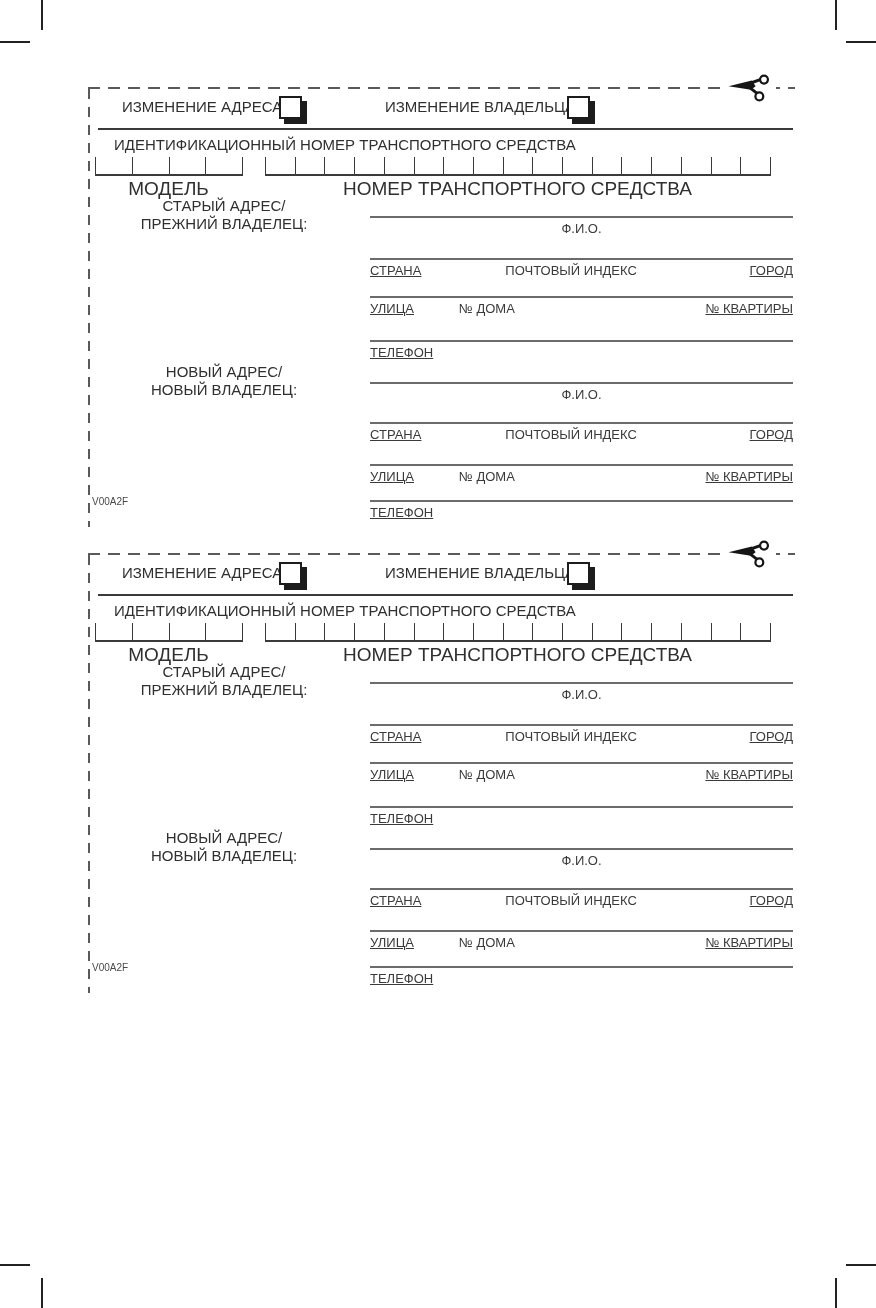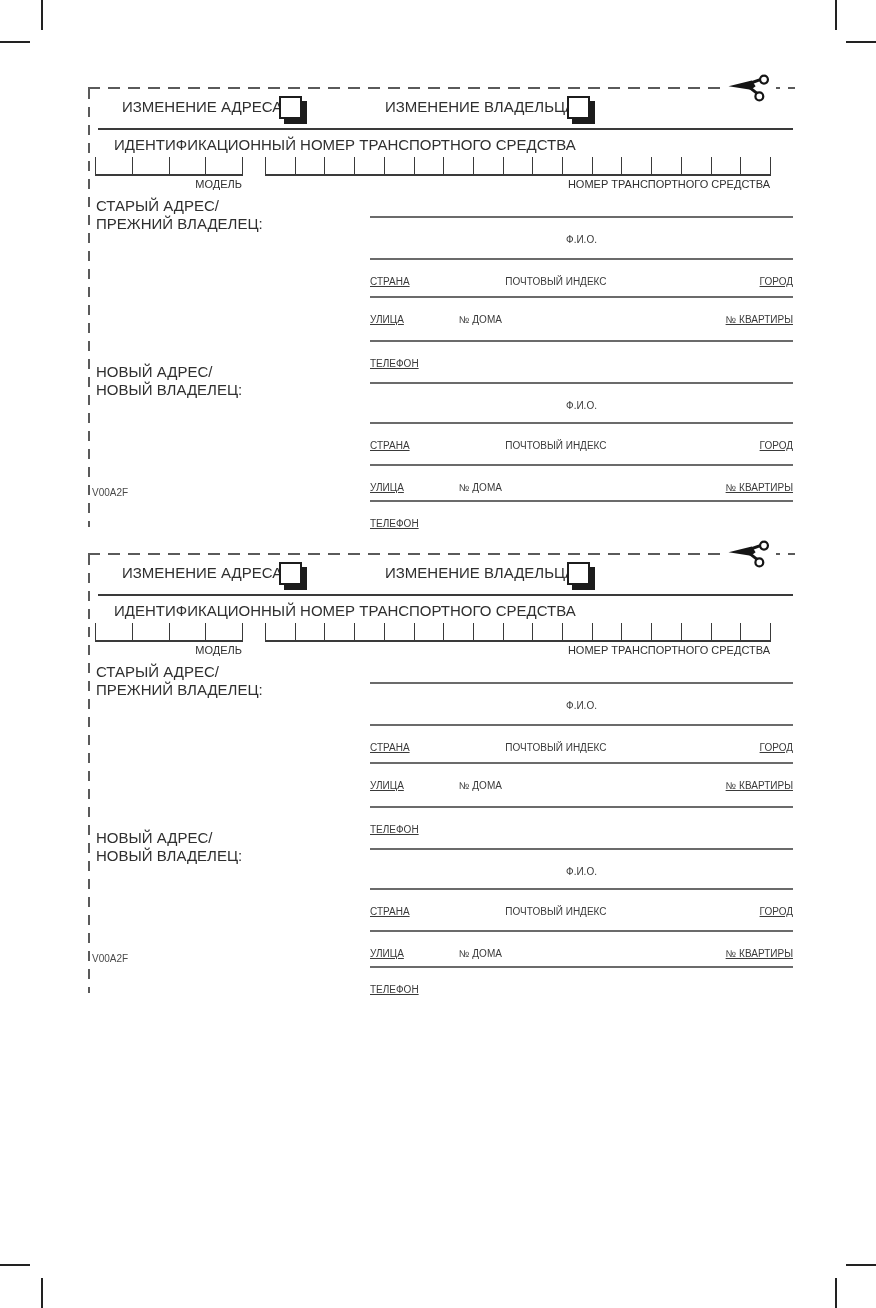--- a/index.html
+++ b/index.html
@@ -14,30 +14,30 @@
   .scissors{position:absolute;left:636px;top:-14px;width:52px;height:30px;background:#fff;
             display:flex;align-items:center;justify-content:center;}
   .hdr-label{position:absolute;top:11px;font-size:15px;white-space:nowrap;}
   .checkbox{position:absolute;top:9px;width:19px;height:19px;background:#fff;
             border:2px solid #1c1c1c;box-shadow:5px 5px 0 0 #1c1c1c;}
   .hdr-underline{position:absolute;left:10px;top:41px;width:695px;height:2px;background:#3a3a3a;}
   .vin-label{position:absolute;left:26px;top:49px;font-size:15px;white-space:nowrap;}
   .comb{position:absolute;top:70px;height:17px;display:flex;
         border-bottom:2px solid #3a3a3a;border-right:1.5px solid #3a3a3a;}
   .comb-cell{flex:1;border-left:1.5px solid #3a3a3a;}
-  .comb-label{position:absolute;top:91px;text-align:right;font-size:11px;white-space:nowrap;}
-  .side-label{position:absolute;left:8px;width:272px;text-align:left;font-size:15px;
+  .comb-label{position:absolute;top:91px;text-align:center;font-size:19px;white-space:nowrap;}
+  .side-label{position:absolute;left:0;width:272px;text-align:center;font-size:15px;
               line-height:17.5px;white-space:nowrap;}
   .field-row{position:absolute;left:282px;width:423px;height:18px;}
   .write-line{position:absolute;left:0;top:0;width:100%;height:2px;background:#6b6b6b;}
-  .flabel{position:absolute;top:18px;font-size:10px;color:#3a3a3a;white-space:nowrap;}
+  .flabel{position:absolute;top:5px;font-size:13px;color:#3a3a3a;white-space:nowrap;}
   .lab-l{left:0;text-decoration:underline;}
   .lab-c{left:0;width:100%;text-align:center;}
   .lab-r{right:0;text-decoration:underline;}
-  .form-code{position:absolute;left:4px;top:400px;font-size:10px;color:#4a4a4a;}
+  .form-code{position:absolute;left:4px;top:409px;font-size:10px;color:#4a4a4a;}
 </style>
 </head>
 <body>
 
 <div class="page">
 
   <div class="crop" style="left:41px;top:0;width:2px;height:30px;"></div>
   <div class="crop" style="left:0;top:41px;width:30px;height:2px;"></div>
   <div class="crop" style="left:835px;top:0;width:2px;height:30px;"></div>
   <div class="crop" style="left:846px;top:41px;width:30px;height:2px;"></div>

